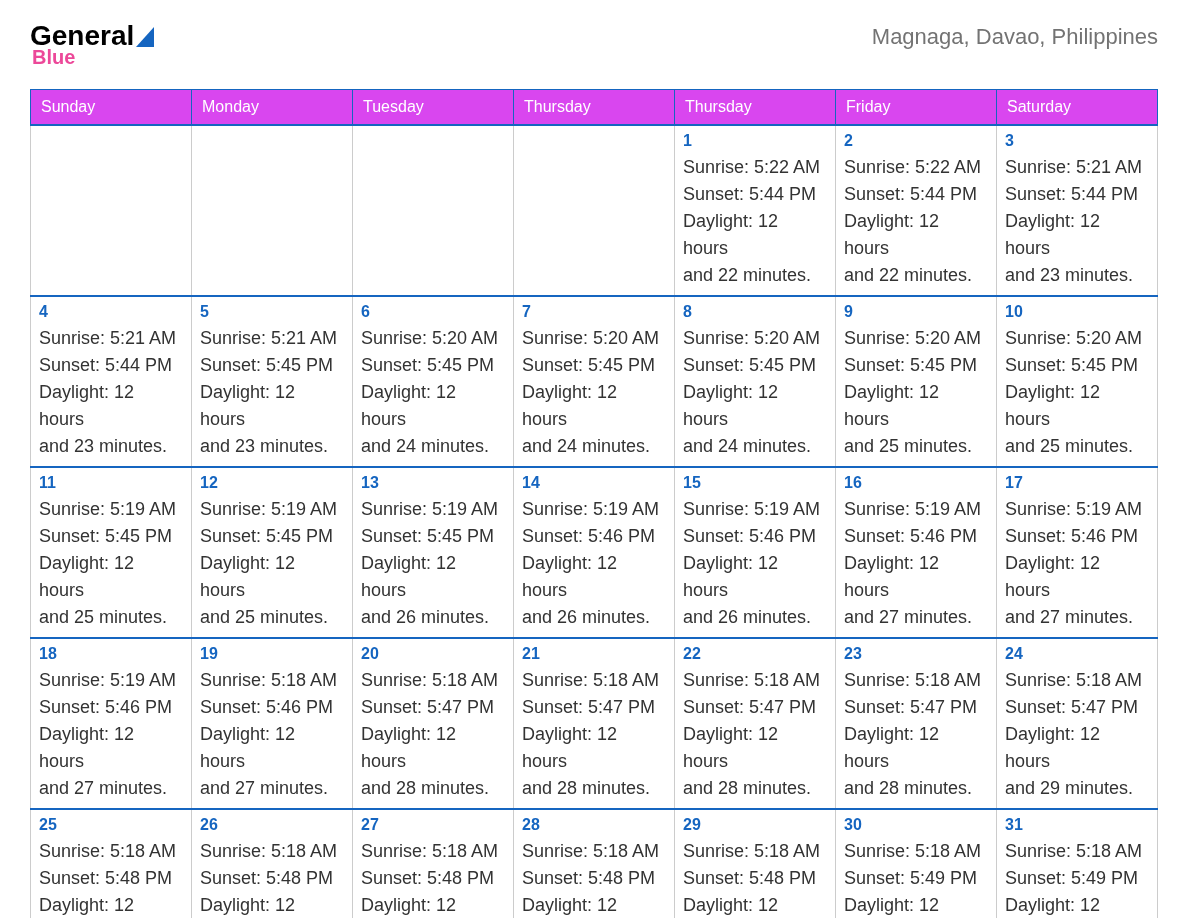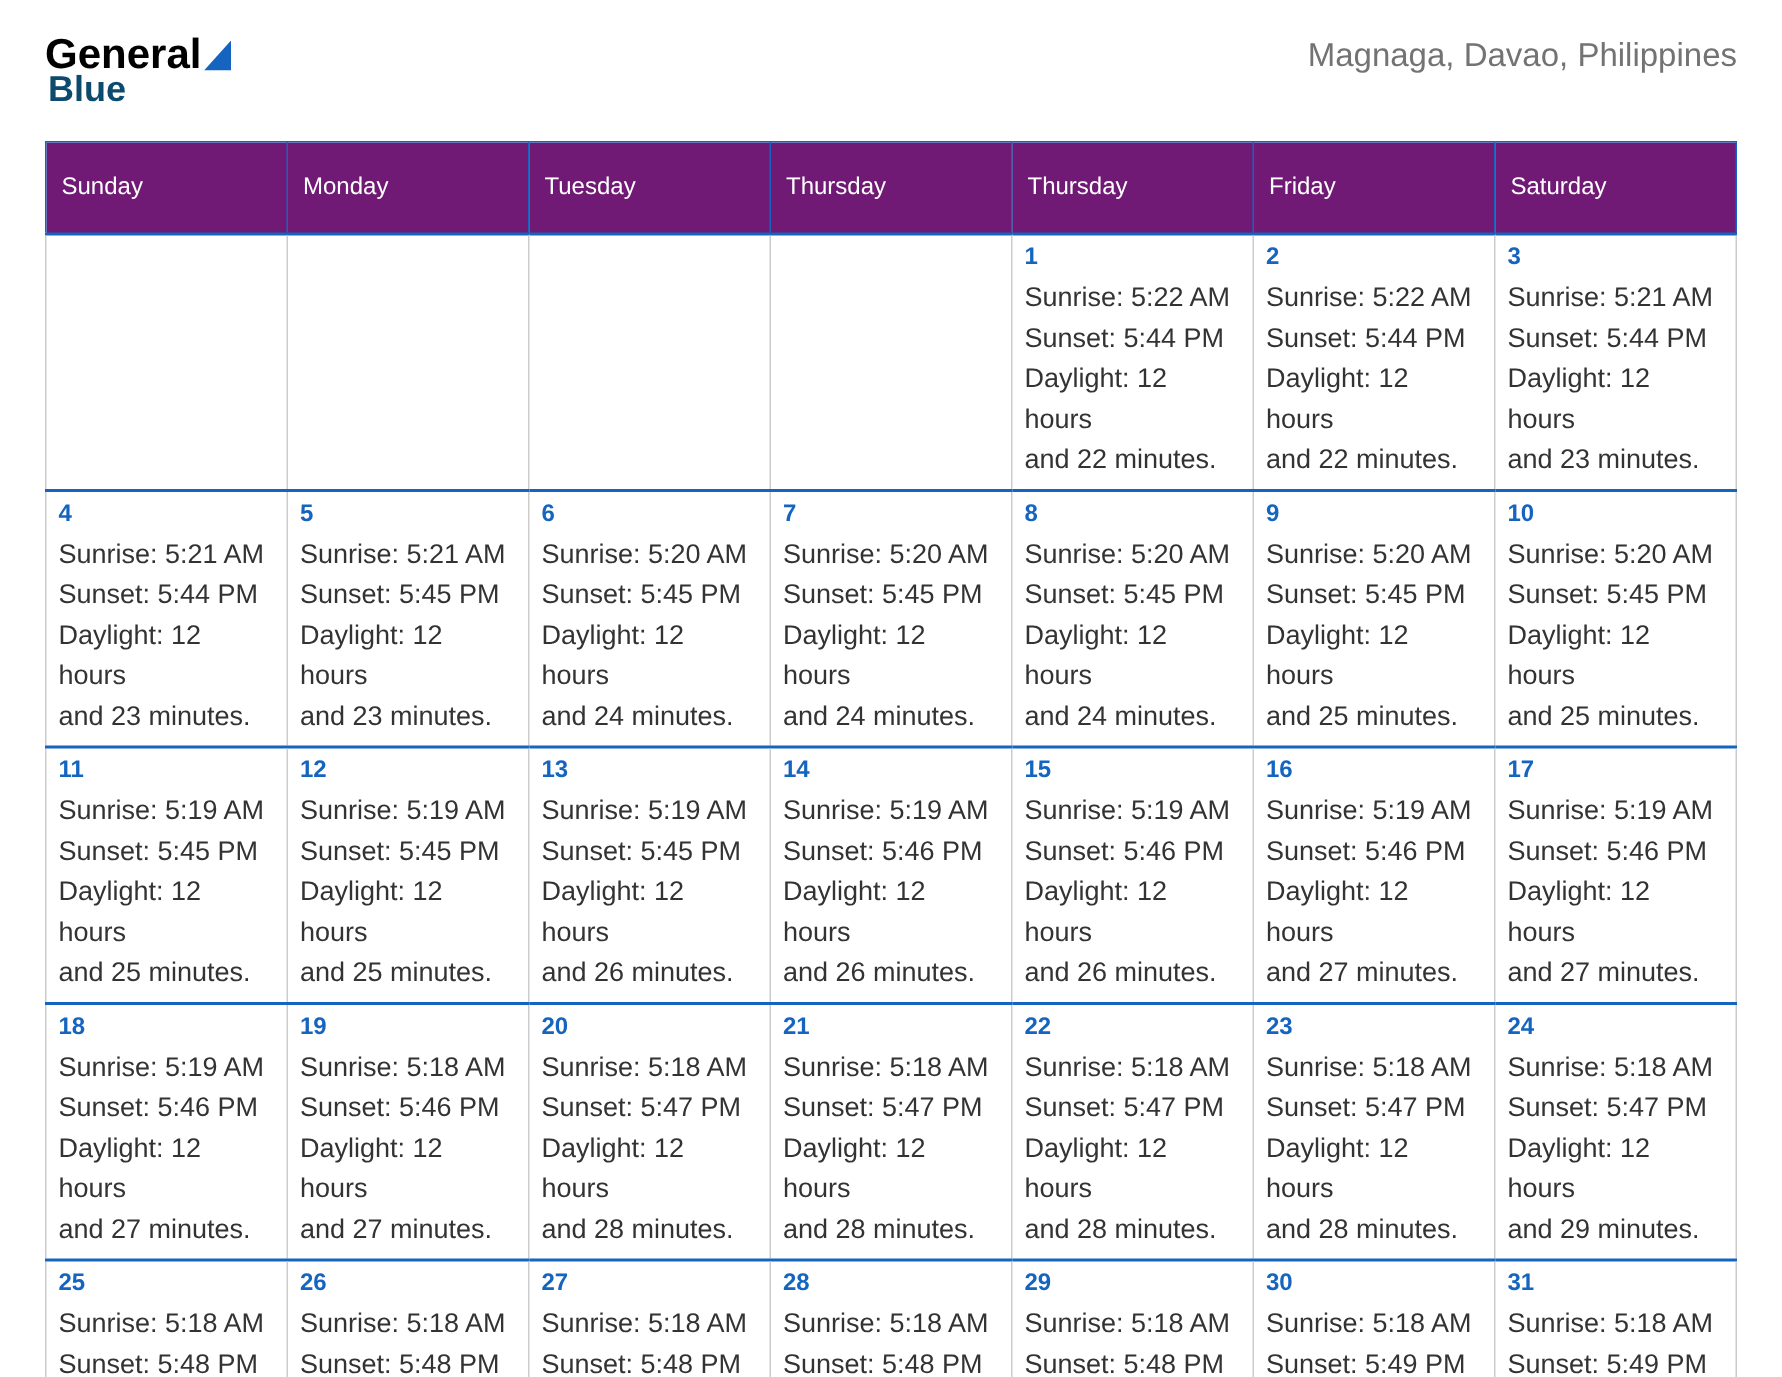--- a/index.html
+++ b/index.html
@@ -21,23 +21,23 @@
       align-items: center;
       gap: 0;
     }
     .logo-text-general {
       font-size: 28px;
       font-weight: bold;
       color: #000;
       font-family: Arial, sans-serif;
     }
     .logo-text-blue {
-      font-size: 24px;
+      font-size: 20px;
       font-weight: bold;
-      color: #0c4a6e;
+      color: #ec4899;
       font-family: Arial, sans-serif;
     }
     .title-block {
       text-align: right;
     }
     .month-title {
       font-size: 52px;
       font-weight: normal;
       color: #000;
       line-height: 1.1;
@@ -46,23 +46,23 @@
       font-size: 22px;
       color: #737373;
       margin-top: 4px;
     }
     .calendar {
       width: 100%;
       border-collapse: collapse;
       border: 1px solid #aaa;
     }
     .calendar th {
-      background-color: #701a75;
+      background-color: #d946ef;
       color: #fff;
-      padding: 21px 10px;
+      padding: 8px 10px;
       text-align: left;
       font-size: 16px;
       font-weight: normal;
       border: 1px solid #1565c0;
     }
     .calendar td {
       vertical-align: top;
       padding: 6px 8px;
       border: 1px solid #ccc;
       width: calc(100% / 7);

